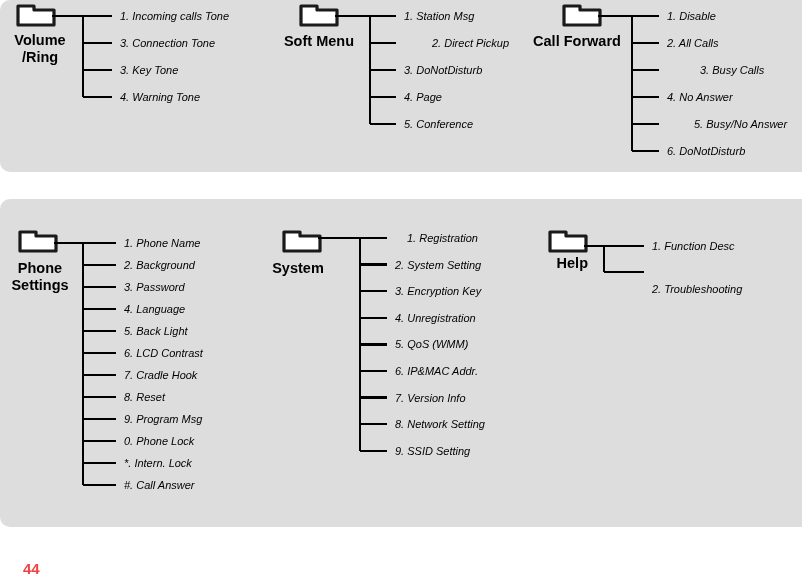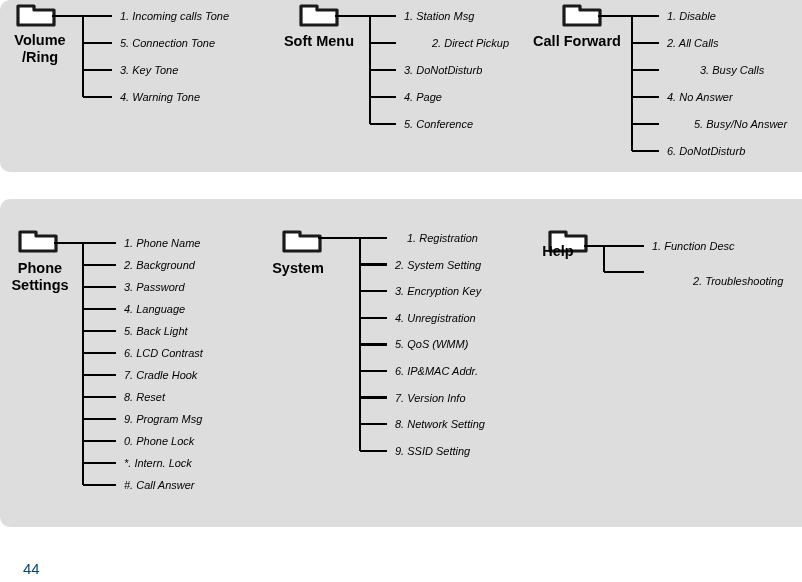--- a/index.html
+++ b/index.html
@@ -86,22 +86,22 @@
     left: 0;
     top: 560px;
     width: 802px;
     height: 22px;
   }
   #page-number {
     position: absolute;
     left: 23px;
     top: 0px;
     font-size: 15px;
-    font-weight: normal;
-    color: #0c4a6e;
+    font-weight: bold;
+    color: #ef4444;
   }
   #copyright {
     position: absolute;
     left: 48px;
     top: 4px;
     font-size: 11px;
     color: #8c8c8c;
     white-space: nowrap;
   }
 </style>
@@ -125,21 +125,21 @@
             <path d="M52 16 L83 16"></path>
             <path d="M83 16 L83 97"></path>
             <path d="M83 16 L112 16"></path>
             <path d="M83 43 L112 43"></path>
             <path d="M83 70 L112 70"></path>
             <path d="M83 97 L112 97"></path>
           </g>
         </svg></div>
       <div class="items">
         <div class="item" style="left: 120px; top: 8px;">1. Incoming calls Tone</div>
-        <div class="item" style="left: 120px; top: 35px;">5. Connection Tone</div>
+        <div class="item" style="left: 120px; top: 35px;">3. Connection Tone</div>
         <div class="item" style="left: 120px; top: 62px;">3. Key Tone</div>
         <div class="item" style="left: 120px; top: 89px;">4. Warning Tone</div>
       </div>
     </div>
     <div class="group" style="left: 0px; top: 0px;">
       <div class="folder-icon" style="left: 297px; top: -4px;">
         <svg viewBox="0 0 44 32" xmlns="http://www.w3.org/2000/svg">
           <path d="M4 10 L4 29 L40 29 L40 14 L20 14 L20 10 Z" fill="#ffffff" stroke="#1a1a1a" stroke-width="3.2" stroke-linejoin="round"></path>
         </svg>
       </div>
@@ -265,31 +265,31 @@
         <div class="item" style="left: 395px; top: 416.2px;">8. Network Setting</div>
         <div class="item" style="left: 395px; top: 442.8px;">9. SSID Setting</div>
       </div>
     </div>
     <div class="group" style="left: 0px; top: 0px;">
       <div class="folder-icon" style="left: 546px; top: 222px;">
         <svg viewBox="0 0 44 32" xmlns="http://www.w3.org/2000/svg">
           <path d="M4 10 L4 29 L40 29 L40 14 L20 14 L20 10 Z" fill="#ffffff" stroke="#1a1a1a" stroke-width="3.2" stroke-linejoin="round"></path>
         </svg>
       </div>
-      <div class="group-label" style="left: 528px; top: 243px; width: 60px;">Help</div>
+      <div class="group-label" style="left: 528px; top: 255px; width: 60px; text-align: right;">Help</div>
       <div class="tree"><svg width="802" height="582" xmlns="http://www.w3.org/2000/svg">
           <g stroke="#000000" stroke-width="2.4" fill="none" shape-rendering="crispEdges">
             <path d="M584 246 L604 246"></path>
             <path d="M604 246 L604 272"></path>
             <path d="M604 246 L644 246"></path>
             <path d="M604 272 L644 272"></path>
           </g>
         </svg></div>
       <div class="items">
         <div class="item" style="left: 652px; top: 238px;">1. Function Desc</div>
-        <div class="item" style="left: 652px; top: 273px; margin-left: 41px;">2. Troubleshooting</div>
+        <div class="item" style="left: 652px; top: 281px;">2. Troubleshooting</div>
       </div>
     </div>
   </div>
 
 <div id="footer">
   <div id="page-number">44</div>
 </div>
 
 </body></html>

